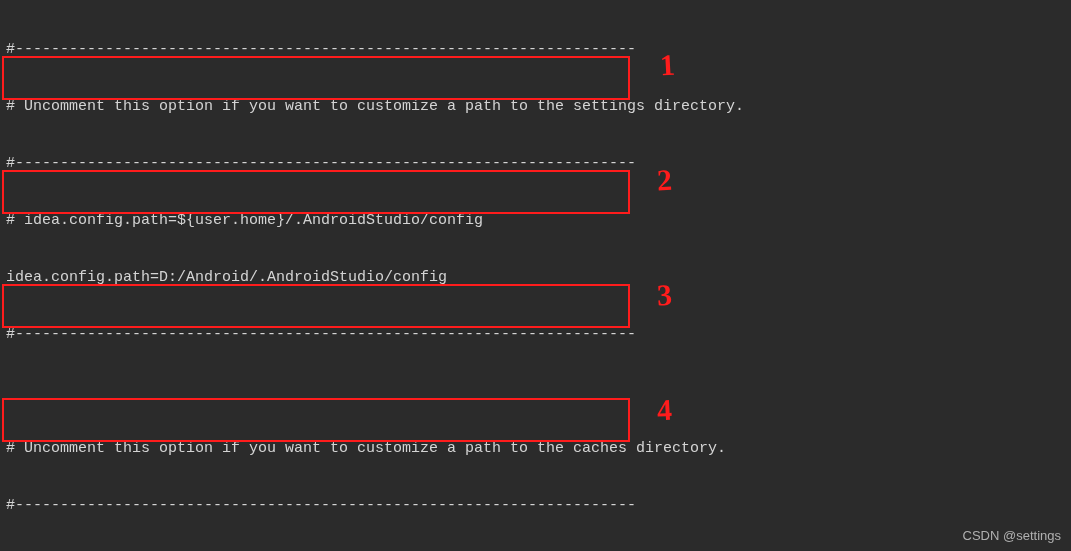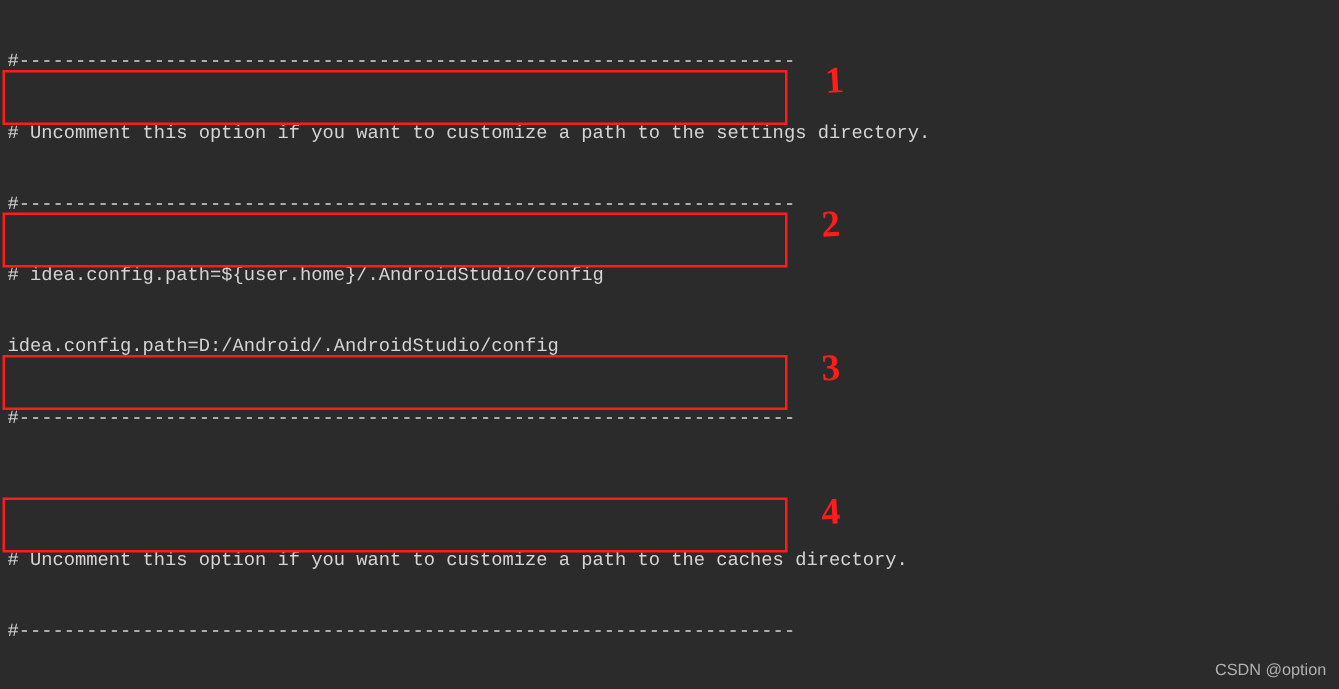--- a/index.html
+++ b/index.html
@@ -87,14 +87,14 @@
   <div class="box" style="left:2px;top:56px;width:628px;height:44px;"></div>
   <div class="box" style="left:2px;top:170px;width:628px;height:44px;"></div>
   <div class="box" style="left:2px;top:284px;width:628px;height:44px;"></div>
   <div class="box" style="left:2px;top:398px;width:628px;height:44px;"></div>
 
   <div class="annot" style="left:660px;top:55px;">1</div>
   <div class="annot" style="left:657px;top:170px;">2</div>
   <div class="annot" style="left:657px;top:285px;">3</div>
   <div class="annot" style="left:657px;top:400px;">4</div>
 
-  <div class="watermark">CSDN @option</div>
+  <div class="watermark">CSDN @settings</div>
 </div>
 
 </body></html>

